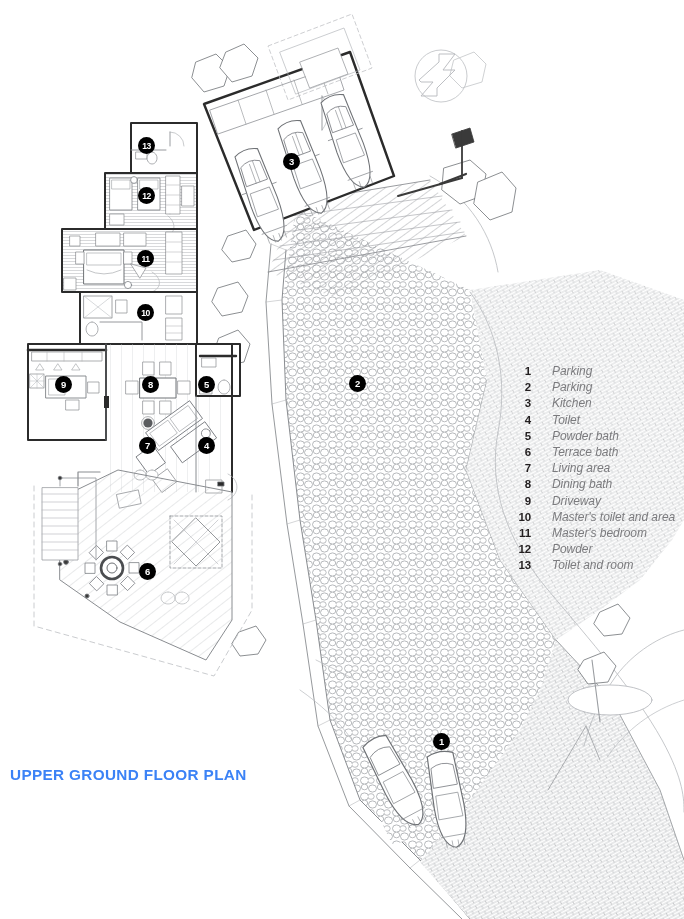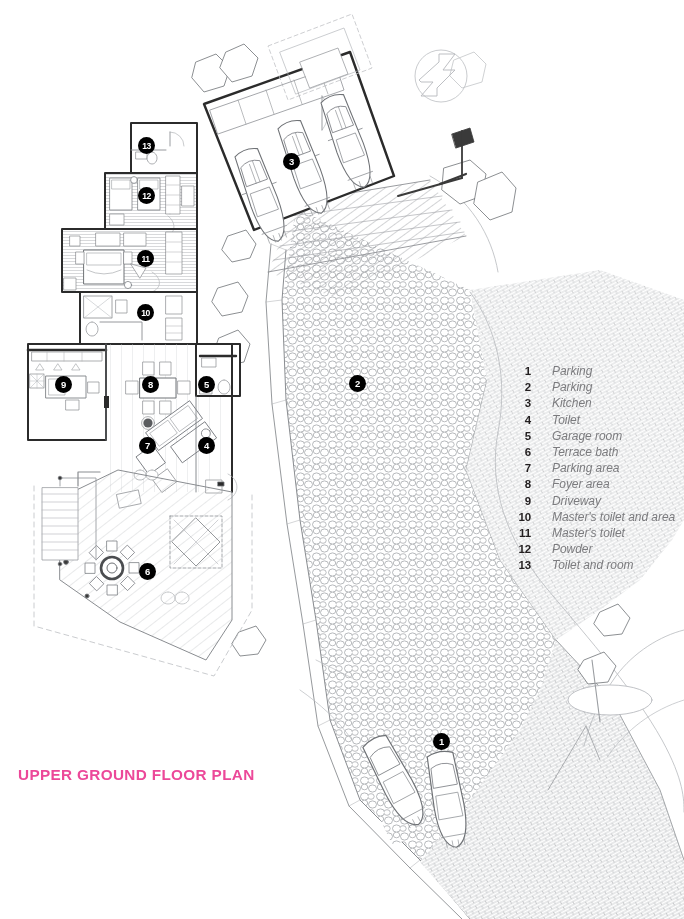--- a/index.html
+++ b/index.html
@@ -26,22 +26,22 @@
     letter-spacing:-0.1px;
   }
   #legend .lbl{
     margin-left:21px;font-size:12px;color:#7b7b7e;
     letter-spacing:-0.05px;
     font-style:italic;
   }
 
   
   #plan-title{
-    position:absolute;left:18px;top:766px;
-    font-size:15.3px;font-weight:bold;color:#ec4899;
+    position:absolute;left:10px;top:766px;
+    font-size:15.3px;font-weight:bold;color:#3b82f6;
     letter-spacing:0.35px;white-space:nowrap;
   }
 
   
   .marker{
     position:absolute;width:17px;height:17px;border-radius:50%;
     background:#000;color:#fff;
     font-size:9.5px;font-weight:bold;
     display:flex;align-items:center;justify-content:center;
     letter-spacing:-0.3px;
@@ -408,45 +408,45 @@
     <div class="row">
       <span class="num">3</span>
       <span class="lbl">Kitchen</span>
     </div>
     <div class="row">
       <span class="num">4</span>
       <span class="lbl">Toilet</span>
     </div>
     <div class="row">
       <span class="num">5</span>
-      <span class="lbl">Garage room</span>
+      <span class="lbl">Powder bath</span>
     </div>
     <div class="row">
       <span class="num">6</span>
       <span class="lbl">Terrace bath</span>
     </div>
     <div class="row">
       <span class="num">7</span>
-      <span class="lbl">Parking area</span>
+      <span class="lbl">Living area</span>
     </div>
     <div class="row">
       <span class="num">8</span>
-      <span class="lbl">Foyer area</span>
+      <span class="lbl">Dining bath</span>
     </div>
     <div class="row">
       <span class="num">9</span>
       <span class="lbl">Driveway</span>
     </div>
     <div class="row">
       <span class="num">10</span>
       <span class="lbl">Master's toilet and area</span>
     </div>
     <div class="row">
       <span class="num">11</span>
-      <span class="lbl">Master's toilet</span>
+      <span class="lbl">Master's bedroom</span>
     </div>
     <div class="row">
       <span class="num">12</span>
       <span class="lbl">Powder</span>
     </div>
     <div class="row">
       <span class="num">13</span>
       <span class="lbl">Toilet and room</span>
     </div>
   </div>

